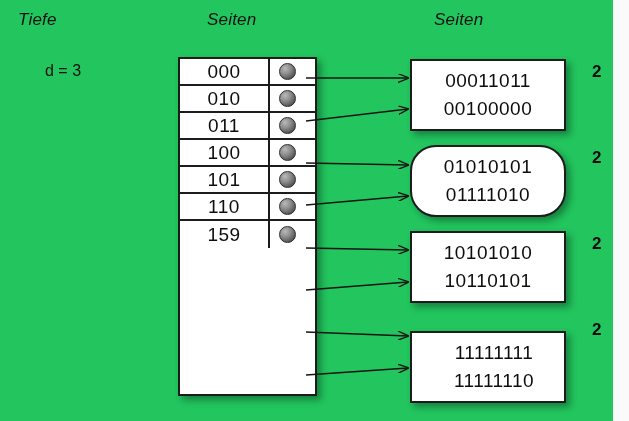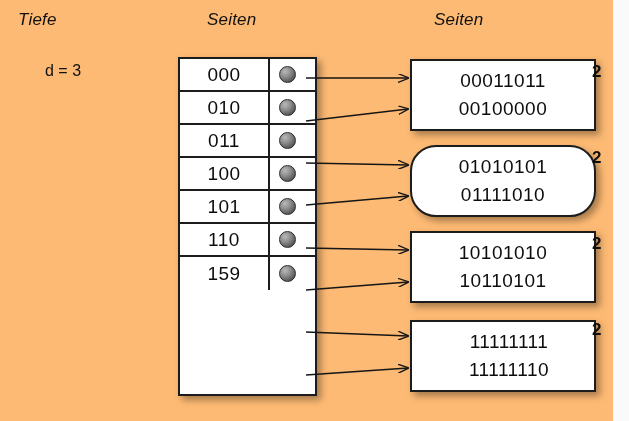--- a/index.html
+++ b/index.html
@@ -9,21 +9,21 @@
   }
   body {
     font-family: "Liberation Sans", sans-serif;
     -webkit-font-smoothing: antialiased;
   }
 
   #slide {
     position: relative;
     width: 629px;
     height: 421px;
-    background: #fdba74;
+    background: #22c55e;
     overflow: hidden;
   }
 
   
   .right-strip {
     position: absolute;
     left: 613px;
     top: 0;
     width: 16px;
     height: 421px;
@@ -60,21 +60,21 @@
     top: 57px;
     width: 139px;
     height: 339px;
     border: 2px solid #1c1c1c;
     box-sizing: border-box;
     background: #ffffff;
     box-shadow: 4px 4px 7px rgba(0,0,0,0.35);
   }
   .index-row {
     position: relative;
-    height: 33px;
+    height: 27px;
     box-sizing: border-box;
     border-bottom: 2px solid #1c1c1c;
     display: flex;
     align-items: stretch;
   }
   .index-row:last-child { border-bottom: none; }
 
   .index-key {
     width: 90px;
     box-sizing: border-box;
@@ -101,21 +101,21 @@
     background:
       radial-gradient(circle at 34% 30%, #b9b9b9 0%, #8d8d8d 38%, #5e5e5e 70%, #3a3a3a 100%);
     border: 1px solid #2b2b2b;
     box-sizing: border-box;
   }
 
   
   .page-box {
     position: absolute;
     left: 410px;
-    width: 186px;
+    width: 156px;
     height: 72px;
     border: 2px solid #1c1c1c;
     box-sizing: border-box;
     background: #ffffff;
     box-shadow: 4px 4px 7px rgba(0,0,0,0.35);
     display: flex;
     flex-direction: column;
     align-items: center;
     justify-content: center;
   }
@@ -212,21 +212,21 @@
     <div class="page-line">01111010</div>
   </div>
   <div class="page-depth" style="top:148px;">2</div>
 
   <div class="page-box" style="top:231px;">
     <div class="page-line">10101010</div>
     <div class="page-line">10110101</div>
   </div>
   <div class="page-depth" style="top:234px;">2</div>
 
-  <div class="page-box" style="top:320px;padding-left:12px;">
+  <div class="page-box" style="top:331px;padding-left:12px;">
     <div class="page-line">11111111</div>
     <div class="page-line">11111110</div>
   </div>
   <div class="page-depth" style="top:320px;">2</div>
 
   <svg id="arrows" viewBox="0 0 629 421" xmlns="http://www.w3.org/2000/svg">
     <defs>
       <marker id="ah" markerWidth="11" markerHeight="9" refX="10" refY="4.5" orient="auto" markerUnits="userSpaceOnUse">
         <path d="M0,0 L11,4.5 L0,9" fill="none" stroke="#151515" stroke-width="1.3"></path>
       </marker>

